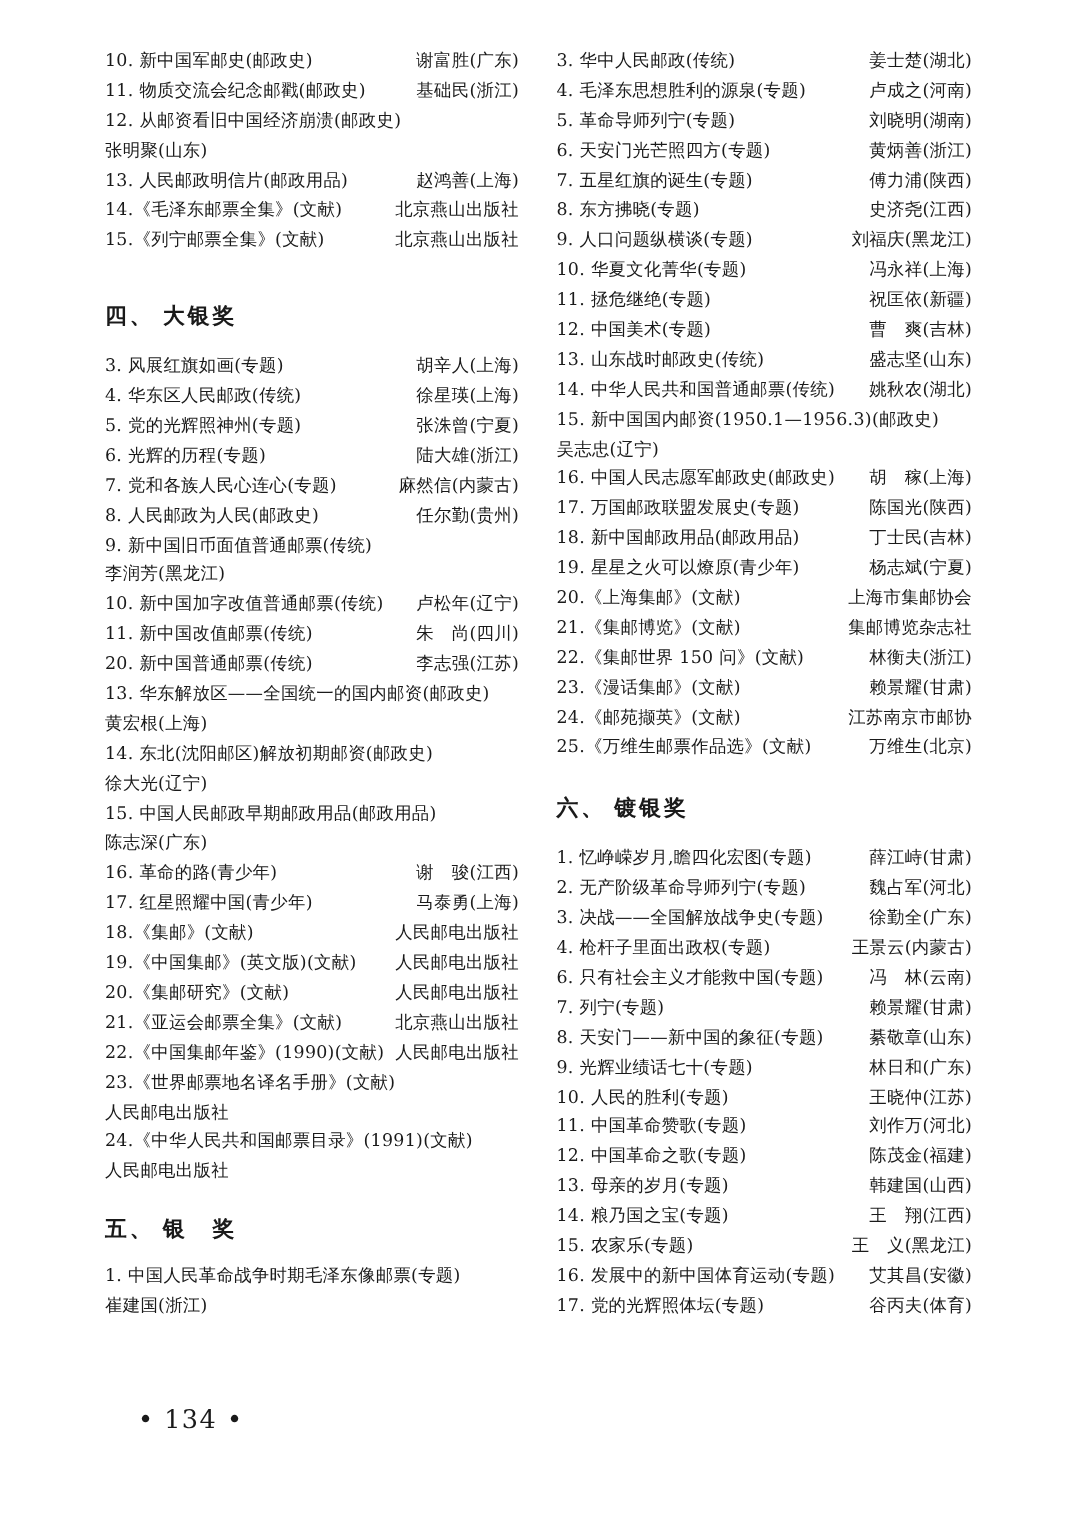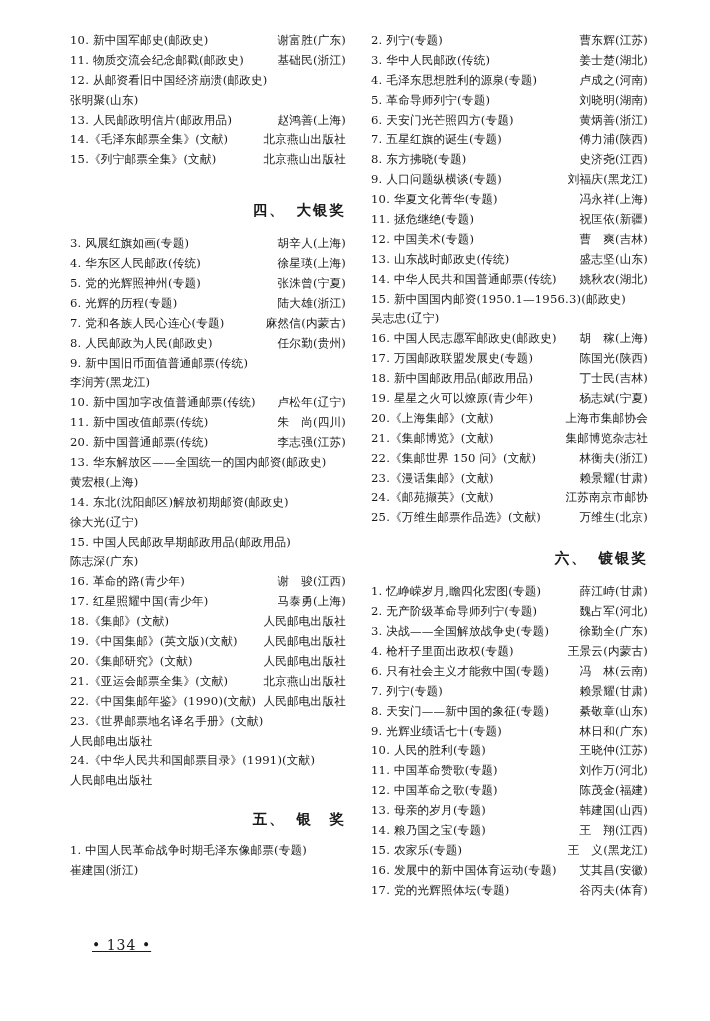--- a/index.html
+++ b/index.html
@@ -13,28 +13,27 @@
   .col-right { left: 371px; width: 277px; }
   .line {
     height: 19.9px; line-height: 19.9px; font-size: 11.6px;
     display: flex; justify-content: space-between; white-space: nowrap;
     letter-spacing: 0.2px;
   }
   .line .title { flex: 0 1 auto; overflow: visible; }
   .line .author { flex: 0 0 auto; text-align: right; }
   .line.name-only { justify-content: flex-start; }
   .heading {
-    font-family: Liberation Mono, monospace;
-    font-weight: bold; font-size: 14.5px; text-align: right;
+    font-family: Liberation Serif, serif;
+    font-weight: bold; font-size: 14.5px; text-align: left;
     letter-spacing: 2px;
   }
   .page-num {
-    position: absolute; left: 92px; top: 937px; font-size: 14px;
+    position: absolute; left: 92px; top: 937px; font-size: 17px;
     letter-spacing: 1px;
-    text-decoration: underline;
   }
 </style>
 </head>
 <body>
 
 <div class="col col-left">
   <div id="left-prev">
       <div class="line">
         <span class="title">10. 新中国军邮史(邮政史)</span>
         <span class="author">谢富胜(广东)</span>
@@ -172,24 +171,20 @@
       </div>
       <div class="line name-only">
         <span class="author">崔建国(浙江)</span>
       </div>
     </div>
 </div>
 
 <div class="col col-right">
   <div id="right-s5">
       <div class="line">
-        <span class="title">2. 列宁(专题)</span>
-        <span class="author">曹东辉(江苏)</span>
-      </div>
-      <div class="line">
         <span class="title">3. 华中人民邮政(传统)</span>
         <span class="author">姜士楚(湖北)</span>
       </div>
       <div class="line">
         <span class="title">4. 毛泽东思想胜利的源泉(专题)</span>
         <span class="author">卢成之(河南)</span>
       </div>
       <div class="line">
         <span class="title">5. 革命导师列宁(专题)</span>
         <span class="author">刘晓明(湖南)</span>

